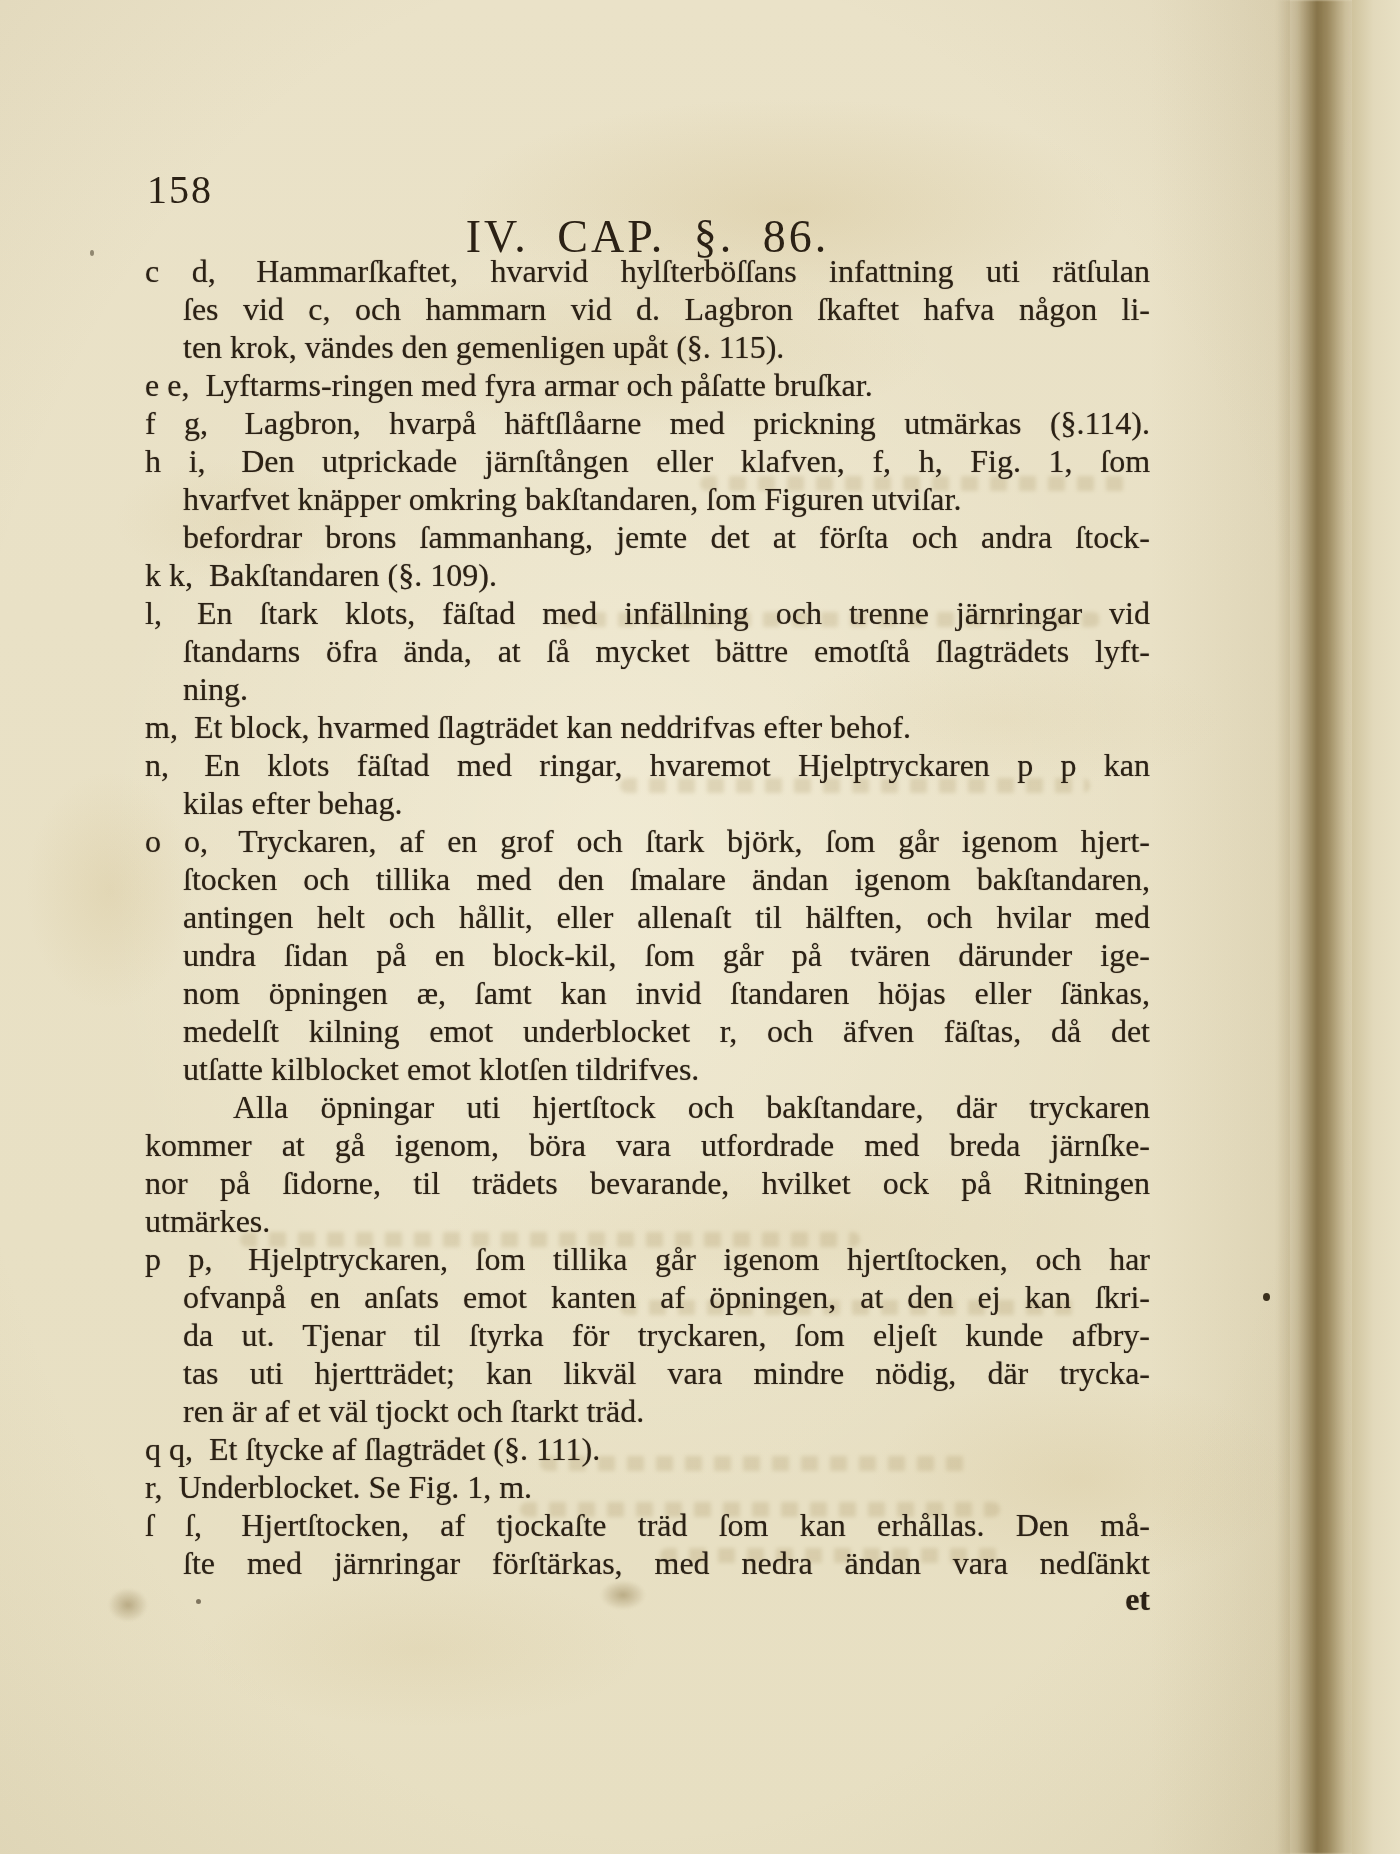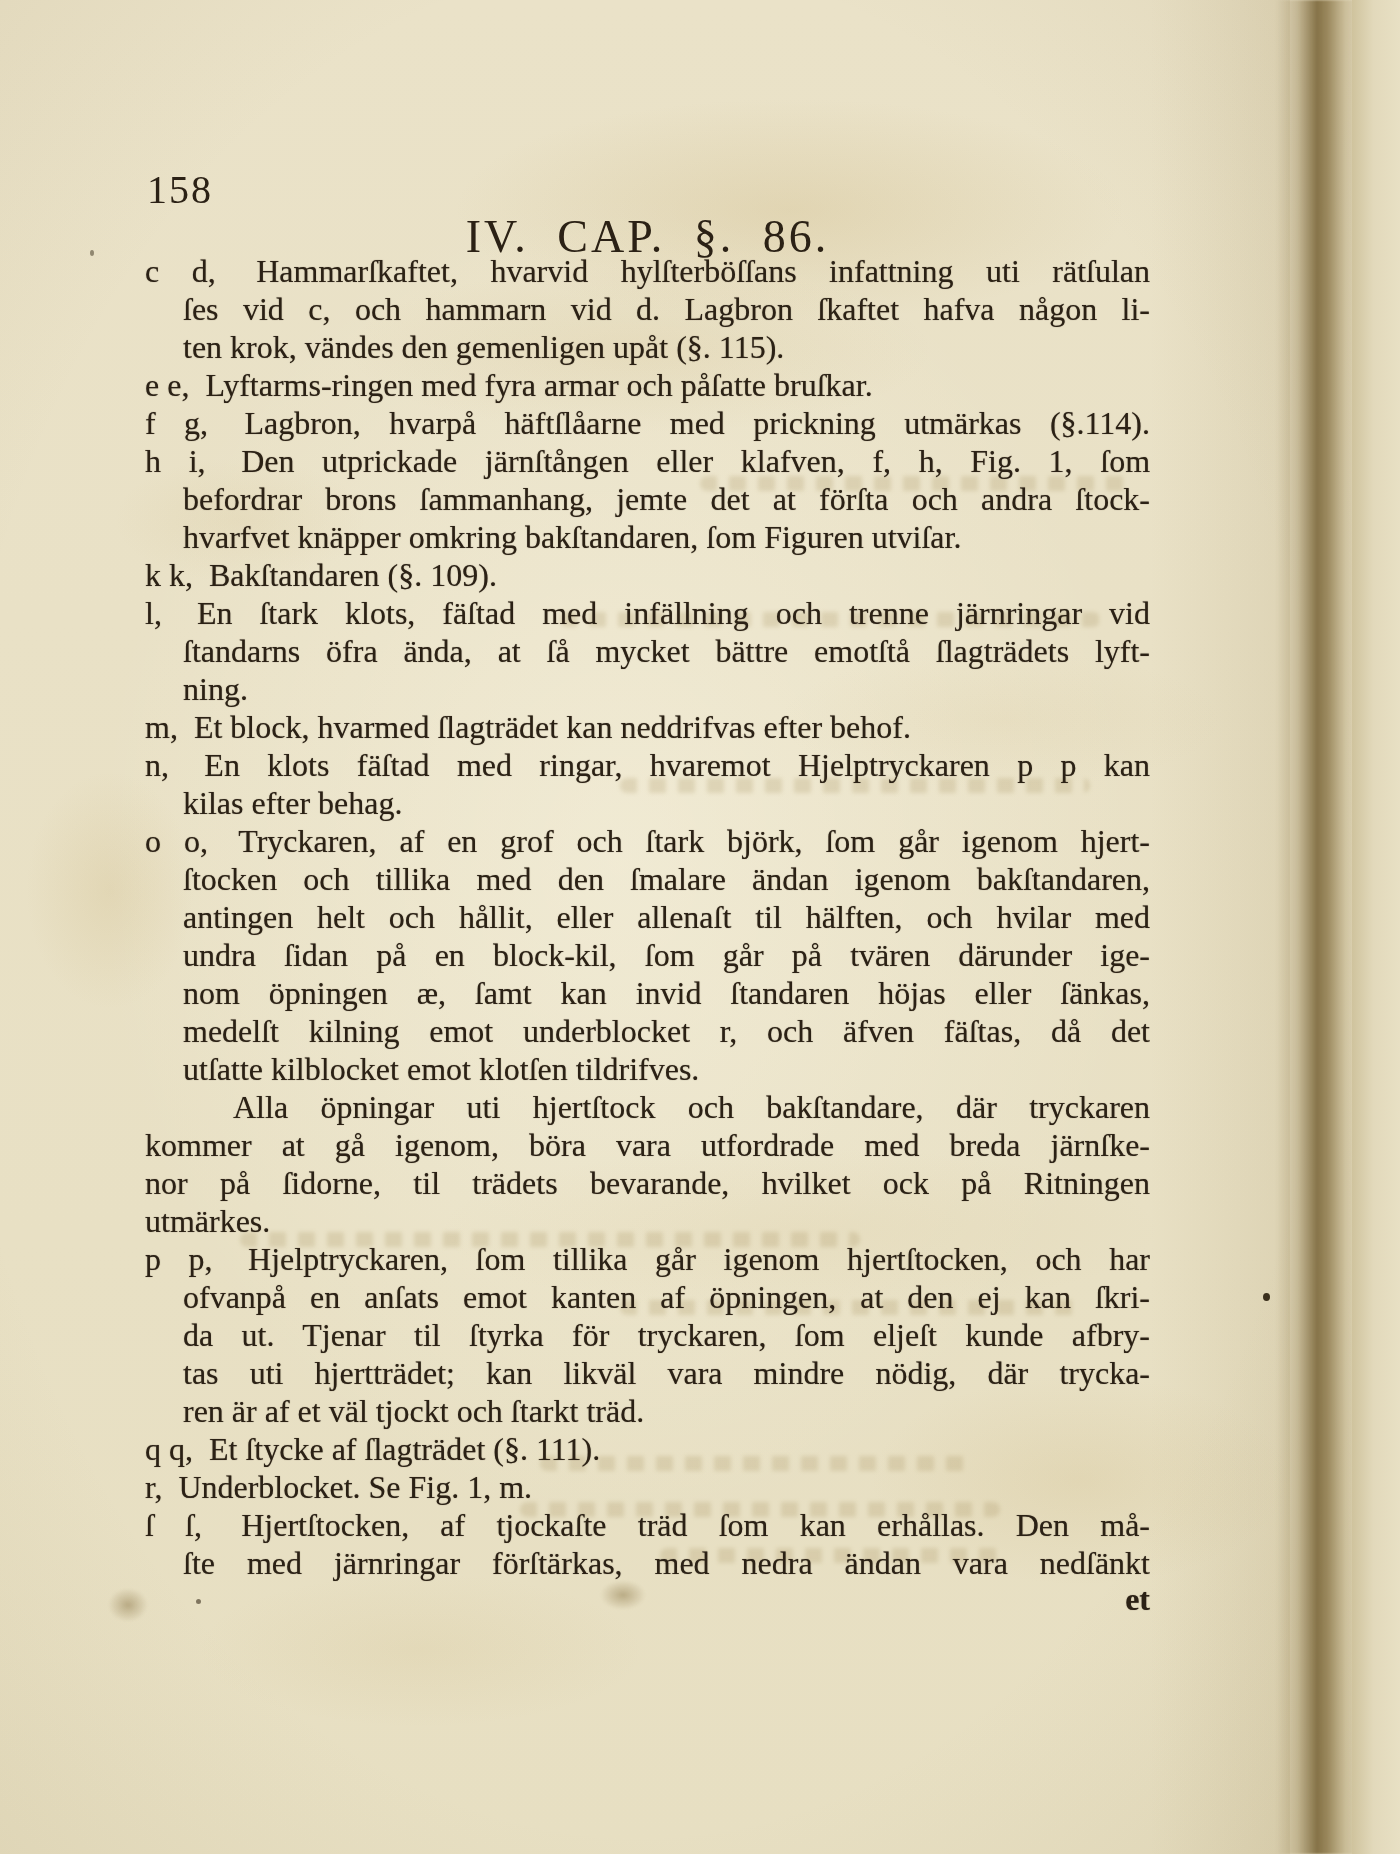--- a/index.html
+++ b/index.html
@@ -136,22 +136,22 @@
   <div>
     <div class="line first"><span class="lbl">e e,</span> <span>Lyftarms-ringen med fyra armar och påſatte bruſkar.</span></div>
   </div>
 
   <div>
     <div class="line first j"><span class="lbl">f g,</span> <span>Lagbron, hvarpå häftſlåarne med prickning utmärkas (§.114).</span></div>
   </div>
 
   <div>
     <div class="line first j"><span class="lbl">h i,</span> <span>Den utprickade järnſtången eller klafven, f, h, Fig. 1, ſom</span></div>
+    <div class="line cont">hvarfvet knäpper omkring bakſtandaren, ſom Figuren utviſar.</div>
     <div class="line cont j">befordrar brons ſammanhang, jemte det at förſta och andra ſtock-</div>
-    <div class="line cont">hvarfvet knäpper omkring bakſtandaren, ſom Figuren utviſar.</div>
   </div>
 
   <div>
     <div class="line first"><span class="lbl">k k,</span> <span>Bakſtandaren (§. 109).</span></div>
   </div>
 
   <div>
     <div class="line first j"><span class="lbl">l,</span> <span>En ſtark klots, fäſtad med infällning och trenne järnringar vid</span></div>
     <div class="line cont j">ſtandarns öfra ända, at ſå mycket bättre emotſtå ſlagträdets lyft-</div>
     <div class="line cont">ning.</div>

